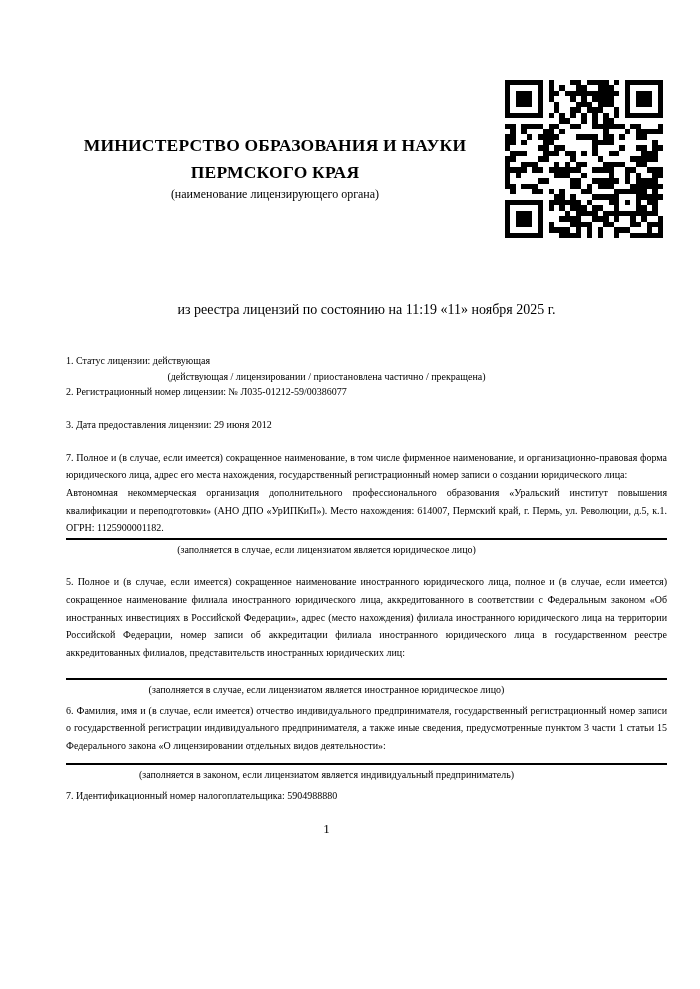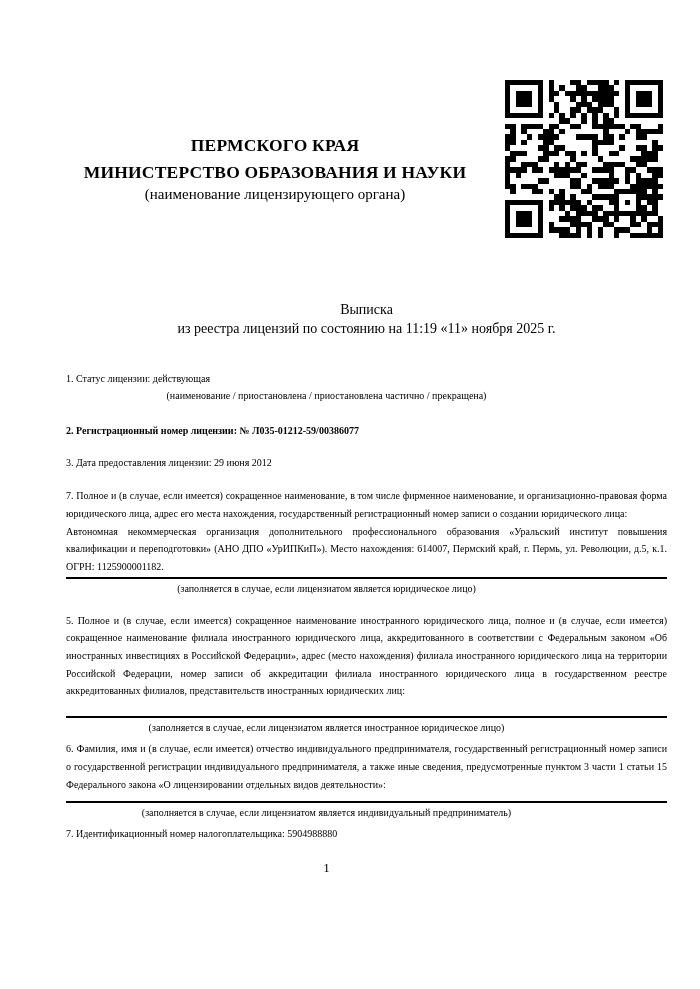--- a/index.html
+++ b/index.html
@@ -8,35 +8,35 @@
     width:700px;height:989px;
     background:#ffffff;color:#000000;
     font-family:"Liberation Serif","DejaVu Serif",serif;
     overflow:hidden;
   }
   .content{padding:0 33px 0 66px;}
 
   
   .header-text{width:418px;padding-top:132px;text-align:center;}
   .h-line{font-weight:bold;font-size:17.5px;line-height:27px;letter-spacing:.2px;}
-  .h-cap{font-size:15px;line-height:13px;margin-top:2px;}
+  .h-cap{font-size:12px;line-height:13px;margin-top:2px;}
 
   .qr{position:absolute;left:505px;top:80px;width:158px;height:158px;}
   .qr svg{display:block;}
 
   
   .title{margin-top:100px;text-align:center;font-size:14px;line-height:18.5px;}
 
   
   .item{margin:0;font-size:10px;line-height:17.7px;}
   .just{text-align:justify;}
   .caption{font-size:10px;line-height:13px;text-align:center;margin:1px 80px 0 0;}
   .rule{border-top:2px solid #000000;height:0;}
   .m-top-32{margin-top:32px;}
-  .m-top-20{margin-top:20px;font-weight:bold;}
+  .m-top-20{}
   .m-top-17{margin-top:17px;}
   .m-top-16{margin-top:16px;}
   .m-top-15{margin-top:15px;}
   .m-top-14{margin-top:6px;}
   .m-top-8{margin-top:8px;}
   .m-top-1{margin-top:1px;}
   .cap-gap{margin-top:3px;}
 
   .footer{margin-top:16px;margin-right:80px;text-align:center;font-size:13px;line-height:17px;}
 </style>
@@ -492,50 +492,49 @@
         <rect x="25" y="28" width="1" height="1"></rect>
         <rect x="26" y="28" width="1" height="1"></rect>
         <rect x="27" y="28" width="1" height="1"></rect>
         <rect x="28" y="28" width="1" height="1"></rect>
       </svg>
     </div>
 
   <div class="content">
 
     <div class="header-text">
+      <div class="h-line">МИНИСТЕРСТВО ОБРАЗОВАНИЯ И НАУКИ</div>
       <div class="h-line">ПЕРМСКОГО КРАЯ</div>
-      <div class="h-line">МИНИСТЕРСТВО ОБРАЗОВАНИЯ И НАУКИ</div>
       <div class="h-cap">(наименование лицензирующего органа)</div>
     </div>
 
     <div class="title">
-      <div>Выписка</div>
       <div>из реестра лицензий по состоянию на 11:19 «11» ноября 2025 г.</div>
     </div>
 
     <p class="item m-top-32">1. Статус лицензии: действующая</p>
-    <div class="caption m-top-1">(наименование / приостановлена / приостановлена частично / прекращена)</div>
+    <div class="caption m-top-1">(действующая / лицензировании / приостановлена частично / прекращена)</div>
 
     <p class="item m-top-20">2. Регистрационный номер лицензии: № Л035-01212-59/00386077</p>
 
     <p class="item m-top-15">3. Дата предоставления лицензии: 29 июня 2012</p>
 
     <p class="item just m-top-15">7. Полное и (в случае, если имеется) сокращенное наименование, в том числе фирменное наименование, и организационно-правовая форма юридического лица, адрес его места нахождения, государственный регистрационный номер записи о создании юридического лица:</p>
     <p class="item just">Автономная некоммерческая организация дополнительного профессионального образования «Уральский институт повышения квалификации и переподготовки» (АНО ДПО «УрИПКиП»). Место нахождения: 614007, Пермский край, г. Пермь, ул. Революции, д.5, к.1. ОГРН: 1125900001182.</p>
     <div class="rule m-top-1"></div>
     <div class="caption cap-gap">(заполняется в случае, если лицензиатом является юридическое лицо)</div>
 
     <p class="item just m-top-17">5. Полное и (в случае, если имеется) сокращенное наименование иностранного юридического лица, полное и (в случае, если имеется) сокращенное наименование филиала иностранного юридического лица, аккредитованного в соответствии с Федеральным законом «Об иностранных инвестициях в Российской Федерации», адрес (место нахождения) филиала иностранного юридического лица на территории Российской Федерации, номер записи об аккредитации филиала иностранного юридического лица в государственном реестре аккредитованных филиалов, представительств иностранных юридических лиц:</p>
     <p class="item"></p>
     <div class="rule m-top-16"></div>
     <div class="caption cap-gap">(заполняется в случае, если лицензиатом является иностранное юридическое лицо)</div>
 
     <p class="item just m-top-14">6. Фамилия, имя и (в случае, если имеется) отчество индивидуального предпринимателя, государственный регистрационный номер записи о государственной регистрации индивидуального предпринимателя, а также иные сведения, предусмотренные пунктом 3 части 1 статьи 15 Федерального закона «О лицензировании отдельных видов деятельности»:</p>
     <p class="item"></p>
     <div class="rule m-top-8"></div>
-    <div class="caption cap-gap">(заполняется в случае, если лицензиатом является индивидуальный предприниматель)</div>
+    <div class="caption cap-gap">(заполняется в законом, если лицензиатом является индивидуальный предприниматель)</div>
 
     <p class="item m-top-14">7. Идентификационный номер налогоплательщика: 5904988880</p>
 
     <div class="footer">1</div>
 
   </div>
 </div>
 
 </body></html>

